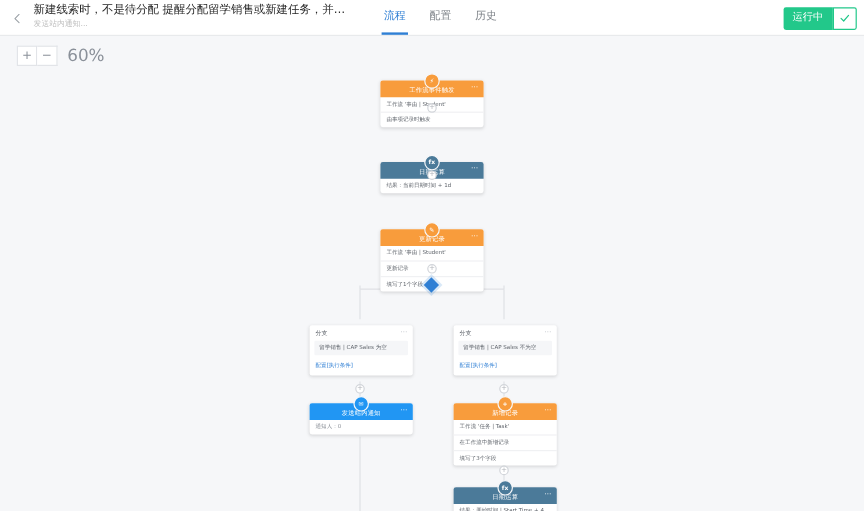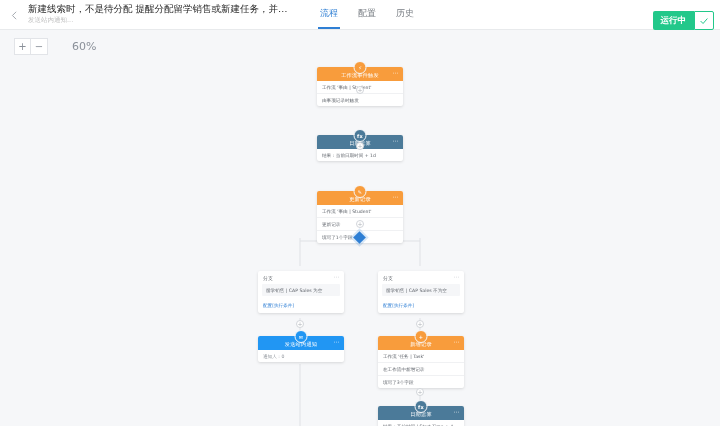--- a/index.html
+++ b/index.html
@@ -67,25 +67,24 @@
   .tab.active { color: #2f7fd4; }
   .tab.active::after {
     content: "";
     position: absolute;
     left: 8px; right: 8px; bottom: 0;
     height: 2px;
     background: #2f7fd4;
   }
   .header-right {
     display: flex;
-    align-items: flex-end;
+    align-items: center;
     height: 30px;
     padding-right: 6px;
     gap: 0px;
-    font-weight: bold;
   }
   .run-badge {
     background: #22c88a;
     color: #ffffff;
     font-size: 8.5px;
     padding: 4px 8px;
     border-radius: 2px 0 0 2px;
     line-height: 11px;
     cursor: pointer;
   }
@@ -114,22 +113,22 @@
     border: 1px solid #e2e4e8;
     color: #8a9099;
     font-size: 10px;
     line-height: 15px;
     text-align: center;
     cursor: pointer;
     user-select: none;
   }
   .zoom-btn.minus { border-left: none; }
   .zoom-level {
-    margin-left: 24px;
-    font-size: 11px;
+    margin-left: 8px;
+    font-size: 14px;
     color: #8a9099;
     text-align: center;
   }
 
   
   .canvas {
     position: absolute;
     top: 31px; left: 0;
     width: 720px; height: 395px;
     background: #f6f7f9;

